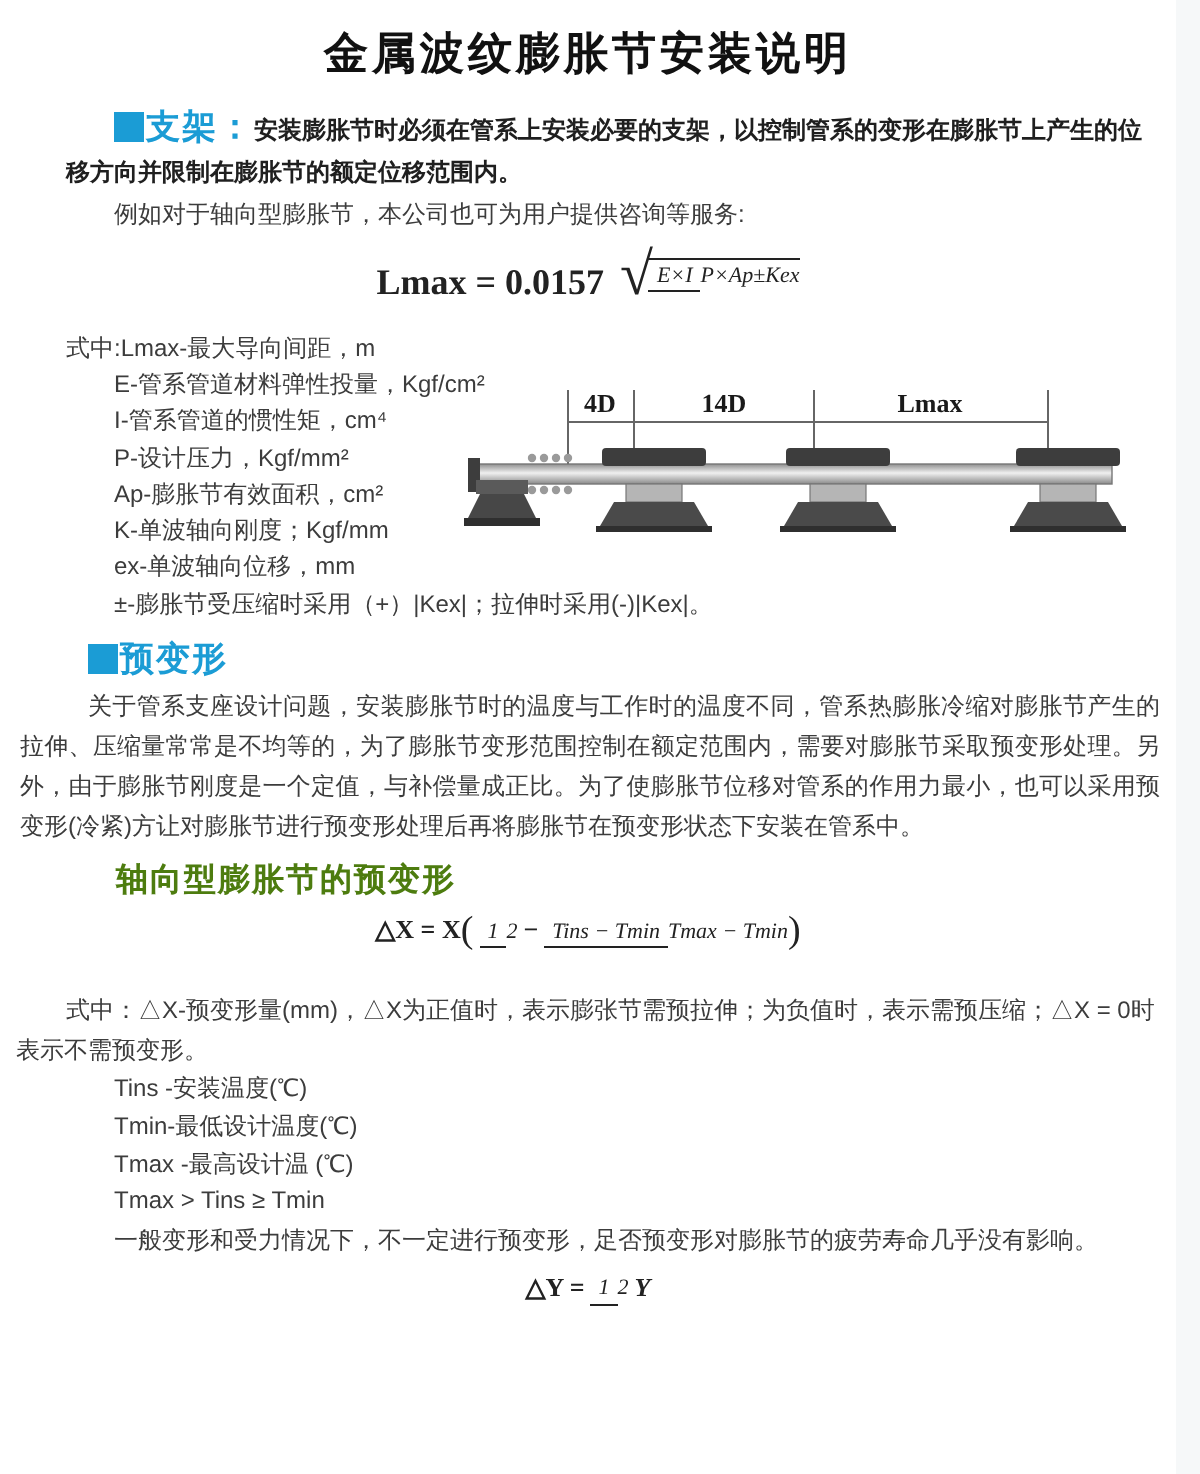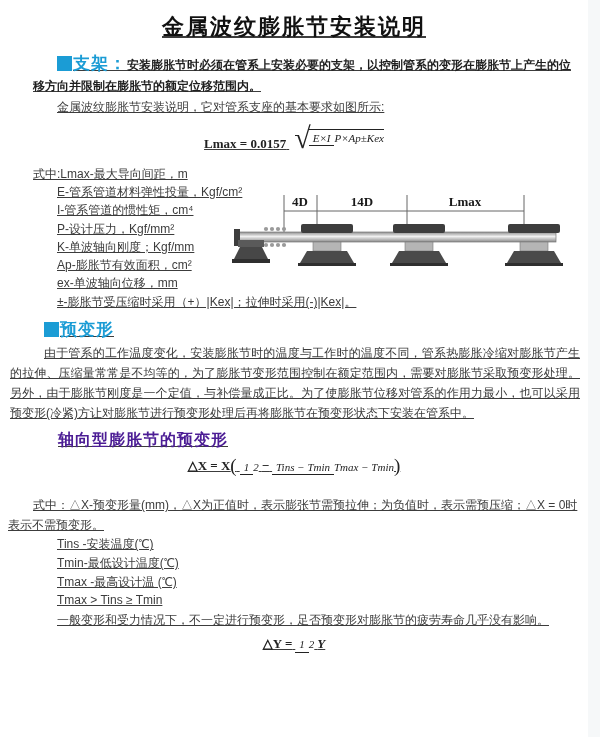--- a/index.html
+++ b/index.html
@@ -1,34 +1,34 @@
 <!DOCTYPE html>
 <html><head>
 <meta charset="utf-8">
 <style>
   html,body{margin:0;padding:0;}
   body{width:600px;height:737px;background:#f6f8f9;}
   .page{
     width:588px;height:737px;background:#ffffff;overflow:hidden;
     font-family:"Liberation Sans",sans-serif;font-size:12px;color:#3c3c3c;
-    position:relative;box-sizing:border-box;text-decoration:underline;
+    position:relative;box-sizing:border-box;
   }
   .title{
     text-align:center;font-size:22px;font-weight:bold;color:#111;
     padding-top:12px;letter-spacing:2px;
   }
   
   .sec1-para{margin:11px 8px 0 33px;line-height:21px;text-indent:24px;}
   .sq{display:inline-block;width:15px;height:15px;background:#1b9cd5;vertical-align:-2px;margin-right:1px;}
   .sec-head{color:#1b9cd5;font-size:17px;font-weight:bold;letter-spacing:1px;}
   .bold-intro{font-weight:bold;color:#1f1f1f;}
   .example{margin:0 8px 0 33px;line-height:21px;text-indent:24px;}
   
   .formula{font-family:"Liberation Serif",serif;color:#222;text-align:center;}
-  .f-lhs{font-weight:bold;font-size:13px;}
+  .f-lhs{font-weight:bold;font-size:18px;}
   .frac{display:inline-flex;flex-direction:row;text-align:center;vertical-align:middle;
         font-size:11px;line-height:1.3;font-style:italic;}
   .frac>span:first-child{border-bottom:1px solid #222;padding:0 4px;}
   .sqrt{display:inline-flex;align-items:center;margin-left:5px;}
   .rad{font-size:30px;font-weight:400;line-height:0.85;margin-right:-2px;font-style:normal;}
   .sqrt .frac{border-top:1.4px solid #222;padding-top:1px;}
   .formula1{margin-top:7px;height:36px;}
   .formula2{margin-top:4px;height:34px;}
   .formula3{margin-top:6px;height:30px;}
   .paren{font-size:19px;font-weight:400;vertical-align:-2px;}
@@ -36,59 +36,59 @@
   
   .mid{position:relative;margin:4px 0 0 33px;}
   .vars div{line-height:18.2px;}
   .vars div.ind{padding-left:24px;}
   .pm-note,.service-note{line-height:20px;padding-left:24px;}
   .diagram{position:absolute;right:0;top:24px;width:356px;height:102px;}
   .dimlabel{font-family:"Liberation Serif",serif;font-weight:bold;font-size:13px;fill:#1a1a1a;}
   
   .preform-head{margin:6px 0 0 44px;}
   .preform-body{margin:2px 8px 0 10px;line-height:20px;text-indent:34px;text-align:justify;}
-  .sub-head{color:#4c1d95;font-size:16px;font-weight:bold;letter-spacing:1px;}
+  .sub-head{color:#4d7c0f;font-size:16px;font-weight:bold;letter-spacing:1px;}
   .axial-head{margin:7px 0 0 58px;}
   .axial-explain{margin:6px 8px 0 8px;line-height:20px;text-indent:25px;}
   .axial-defs{margin-left:57px;}
   .axial-defs div{line-height:18.6px;}
   .axial-note{margin:1px 8px 0 57px;line-height:19px;}
   .lateral-head{margin:5px 0 0 34px;}
 </style>
 </head>
 <body>
 
 <div class="page">
 
   <div class="title">金属波纹膨胀节安装说明</div>
 
   <div class="sec1-para">
     <span class="sq"></span><span class="sec-head">支架：</span><span class="bold-intro">安装膨胀节时必须在管系上安装必要的支架，以控制管系的变形在膨胀节上产生的位移方向并限制在膨胀节的额定位移范围内。</span>
   </div>
-  <div class="example">金属波纹膨胀节安装说明，它对管系支座的基本要求如图所示:</div>
+  <div class="example">例如对于轴向型膨胀节，本公司也可为用户提供咨询等服务:</div>
 
   <div class="formula formula1">
     <span class="f-lhs">Lmax = 0.0157</span>
     <span class="sqrt">
       <span class="rad">√</span>
       <span class="frac">
         <span>E×I</span>
         <span>P×Ap±Kex</span>
       </span>
     </span>
   </div>
 
   <div class="mid">
     <div class="vars">
       <div>式中:Lmax-最大导向间距，m</div>
       <div class="ind">E-管系管道材料弹性投量，Kgf/cm²</div>
       <div class="ind">I-管系管道的惯性矩，cm⁴</div>
       <div class="ind">P-设计压力，Kgf/mm²</div>
+      <div class="ind">Ap-膨胀节有效面积，cm²</div>
       <div class="ind">K-单波轴向刚度；Kgf/mm</div>
-      <div class="ind">Ap-膨胀节有效面积，cm²</div>
       <div class="ind">ex-单波轴向位移，mm</div>
     </div>
     <div class="pm-note">±-膨胀节受压缩时采用（+）|Kex|；拉伸时采用(-)|Kex|。</div>
 
     <svg class="diagram" viewBox="0 0 356 102" xmlns="http://www.w3.org/2000/svg">
       <defs>
         <linearGradient id="pipeGrad" x1="0" y1="0" x2="0" y2="1">
           <stop offset="0" stop-color="#8f8f8f"></stop>
           <stop offset="0.45" stop-color="#f0f0f0"></stop>
           <stop offset="1" stop-color="#8a8a8a"></stop>
@@ -143,21 +143,21 @@
         <rect x="288" y="53" width="28" height="9" fill="#b5b5b5" stroke="#777" stroke-width="0.6"></rect>
         <polygon points="282,62 322,62 329,74 275,74" fill="#4a4a4a"></polygon>
         <rect x="273" y="74" width="58" height="3" fill="#2f2f2f"></rect>
       </g>
     </svg>
   </div>
 
   <div class="preform-head">
     <span class="sq"></span><span class="sec-head">预变形</span>
   </div>
-  <div class="preform-body">由于管系的工作温度变化，安装膨胀节时的温度与工作时的温度不同，管系热膨胀冷缩对膨胀节产生的拉伸、压缩量常常是不均等的，为了膨胀节变形范围控制在额定范围内，需要对膨胀节采取预变形处理。另外，由于膨胀节刚度是一个定值，与补偿量成正比。为了使膨胀节位移对管系的作用力最小，也可以采用预变形(冷紧)方让对膨胀节进行预变形处理后再将膨胀节在预变形状态下安装在管系中。</div>
+  <div class="preform-body">关于管系支座设计问题，安装膨胀节时的温度与工作时的温度不同，管系热膨胀冷缩对膨胀节产生的拉伸、压缩量常常是不均等的，为了膨胀节变形范围控制在额定范围内，需要对膨胀节采取预变形处理。另外，由于膨胀节刚度是一个定值，与补偿量成正比。为了使膨胀节位移对管系的作用力最小，也可以采用预变形(冷紧)方让对膨胀节进行预变形处理后再将膨胀节在预变形状态下安装在管系中。</div>
 
   <div class="axial-head sub-head">轴向型膨胀节的预变形</div>
 
   <div class="formula formula2">
     <span class="fop">△X = X</span><span class="paren">(</span>
     <span class="frac">
       <span>1</span>
       <span>2</span>
     </span>
     <span class="fop">−</span>

